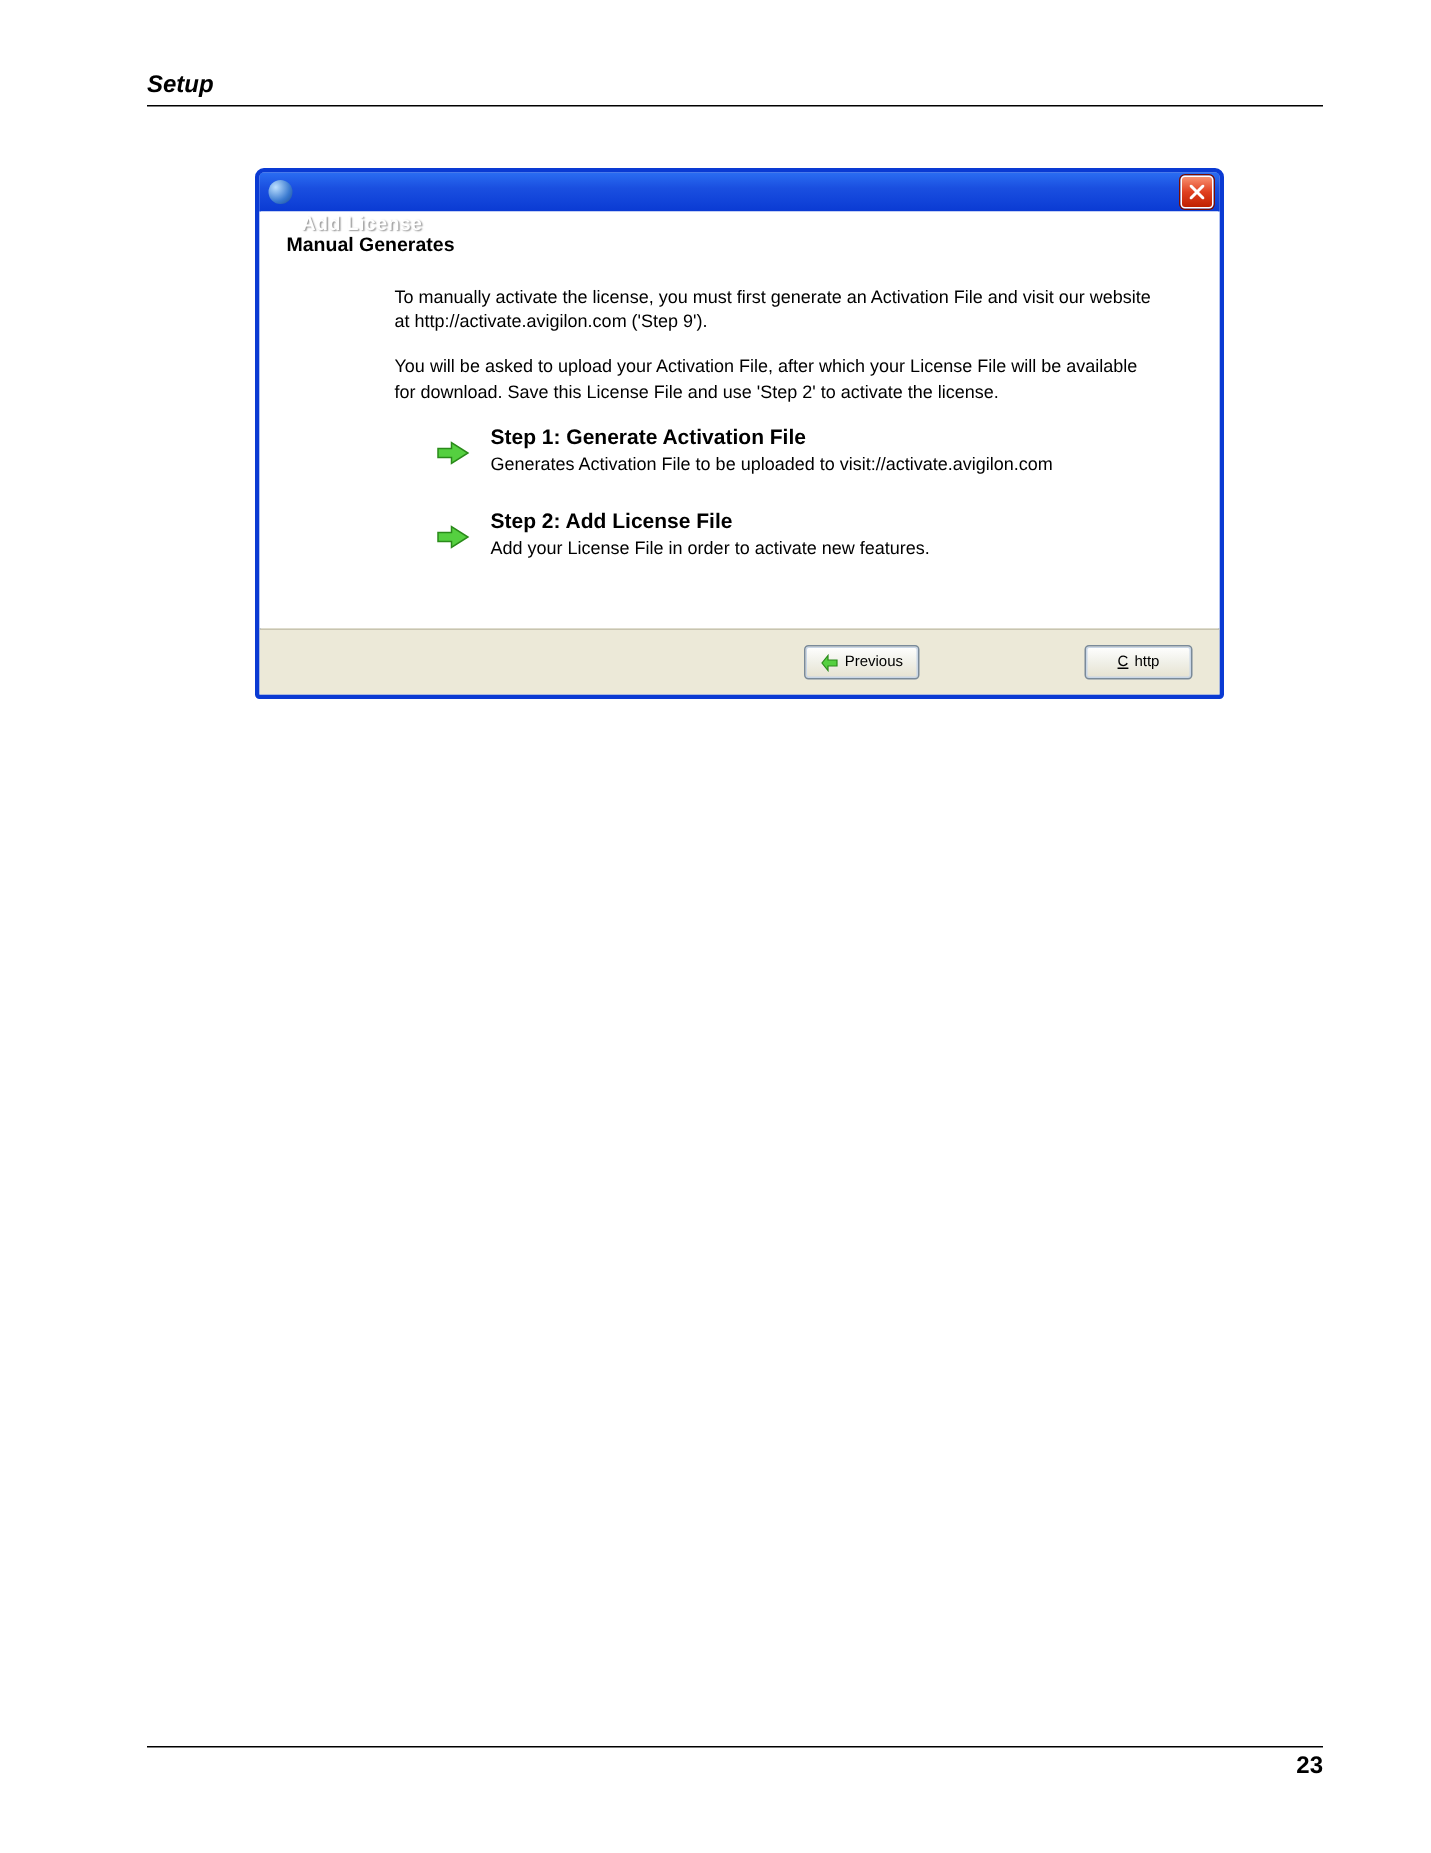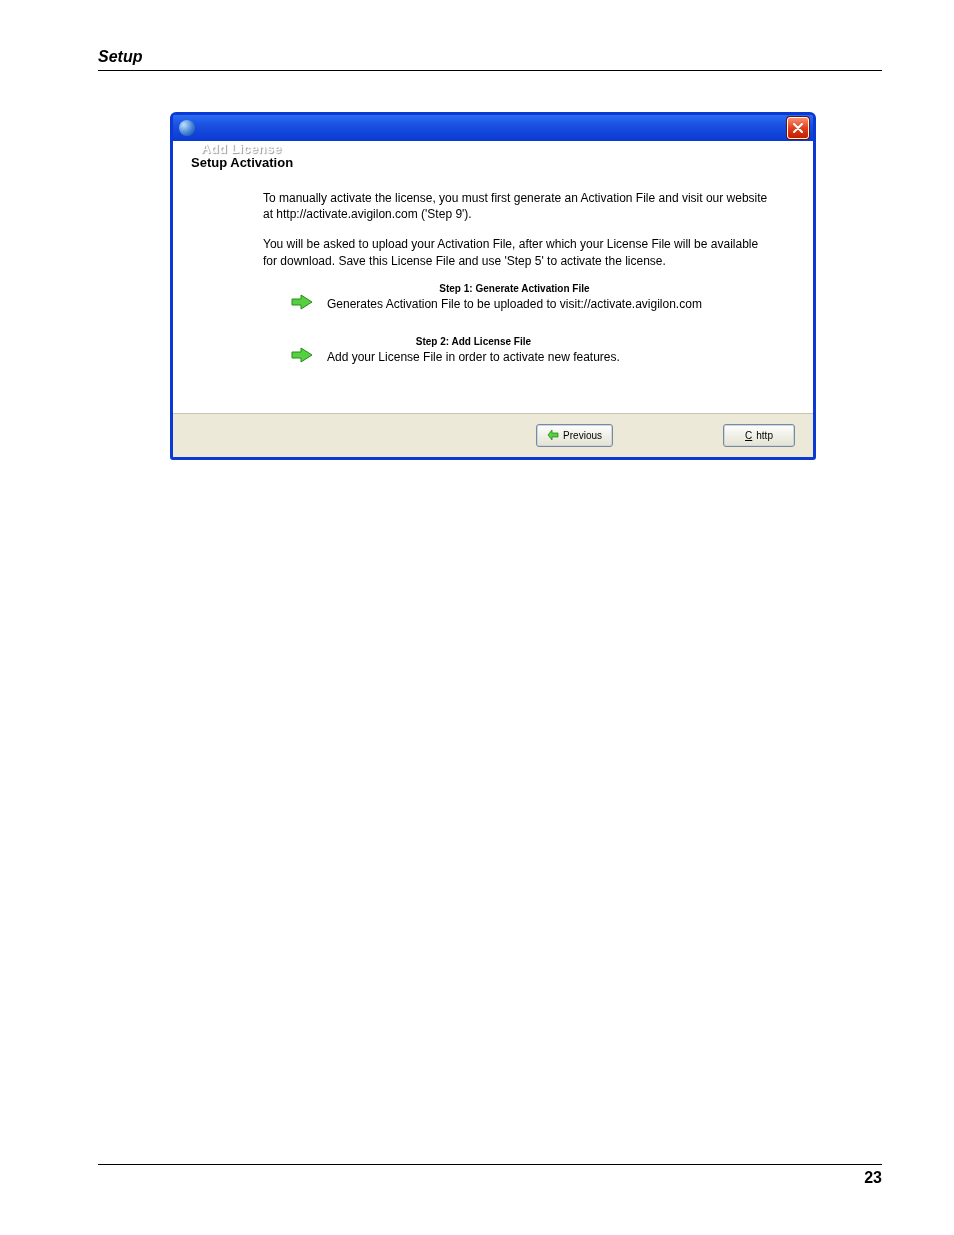--- a/index.html
+++ b/index.html
@@ -119,23 +119,22 @@
   }
   .step-arrow {
     flex-shrink: 0;
     width: 28px;
     padding-top: 10px;
   }
   .step-arrow svg { width: 22px; height: 18px; }
   .step-text { margin-left: 8px; }
   .step-title {
     font-weight: bold;
-    font-size: 10px;
+    font-size: 14px;
     margin-bottom: 2px;
-    text-align: center;
   }
   .step-desc {
     font-size: 12px;
     line-height: 1.35;
   }
   .button-bar {
     background: #ece9d8;
     border-top: 1px solid #c8c4b0;
     padding: 10px 18px;
     display: flex;
@@ -177,24 +176,24 @@
       <span class="close-btn">
         <span>
           <svg viewBox="0 0 10 10">
               <path d="M1 1 L9 9 M9 1 L1 9" stroke="#fff" stroke-width="2" stroke-linecap="round"></path>
             </svg>
         </span>
       </span>
     </div>
 
     <div class="dialog-body">
-      <div class="section-title">Setup Activation</div>
+      <div class="section-title">Manual Generates</div>
 
       <div class="intro">To manually activate the license, you must first generate an Activation File and visit our website at http://activate.avigilon.com ('Step 9').</div>
-      <div class="intro">You will be asked to upload your Activation File, after which your License File will be available for download. Save this License File and use 'Step 5' to activate the license.</div>
+      <div class="intro">You will be asked to upload your Activation File, after which your License File will be available for download. Save this License File and use 'Step 2' to activate the license.</div>
 
       <div class="step-row">
         <span class="step-arrow">
           <svg viewBox="0 0 22 18">
             <path d="M1 6 H10 V2 L21 9 L10 16 V12 H1 Z" fill="#55d040" stroke="#2a8a1a" stroke-width="1"></path>
           </svg>
         </span>
         <div class="step-text">
           <div class="step-title">Step 1: Generate Activation File</div>
           <div class="step-desc">Generates Activation File to be uploaded to visit://activate.avigilon.com</div>

